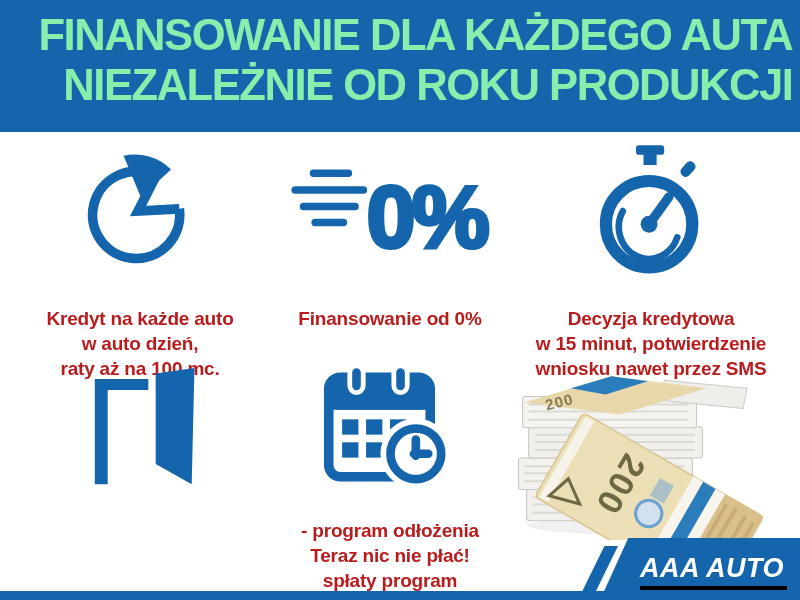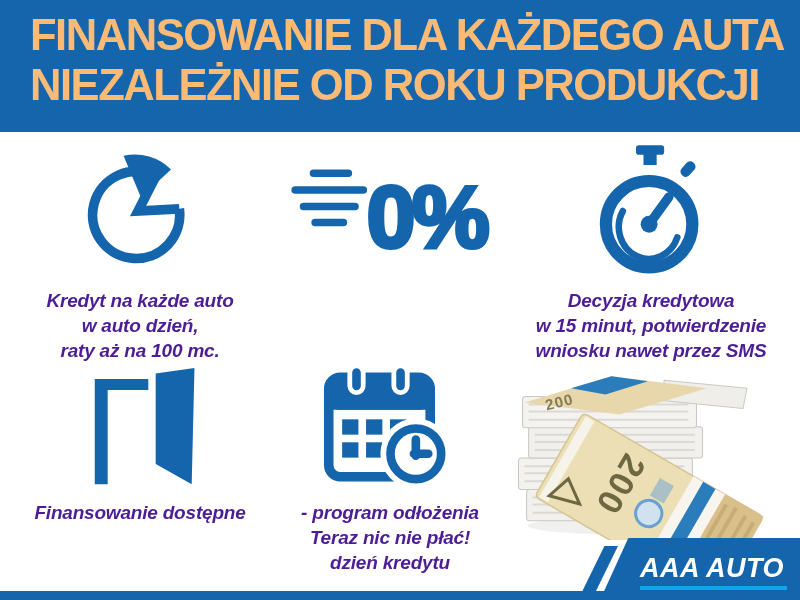--- a/index.html
+++ b/index.html
@@ -4,63 +4,63 @@
 <style>
   html,body{margin:0;padding:0;}
   body{
     width:800px;height:600px;position:relative;overflow:hidden;
     background:#ffffff;
     font-family:"Liberation Sans", sans-serif;
   }
   
   .header{
     position:absolute;left:0;top:0;width:800px;height:132px;
-    background:#1565ad;color:#fdba74;
-    padding:10px 16px 0 30px;box-sizing:border-box;
+    background:#1565ad;color:#86efac;
+    padding:10px 0 0 30px;box-sizing:border-box;text-align:right;
   }
   .header .hline{
     display:block;white-space:nowrap;
     font-weight:bold;font-size:44px;line-height:50px;
     letter-spacing:-1.5px;
     transform:scaleX(0.99);transform-origin:left top;
   }
   
   .cell{position:absolute;text-align:center;}
   .c1{left:18px;top:138px;width:244px;}
   .c2{left:268px;top:138px;width:244px;}
   .c3{left:518px;top:138px;width:266px;}
   .c4{left:18px;top:356px;width:244px;}
   .c5{left:268px;top:356px;width:244px;}
   .iconwrap{height:148px;display:flex;align-items:center;justify-content:center;}
   .row2 .iconwrap{height:142px;}
   .caption{
-    margin-top:2px;
+    margin-top:20px;
     font-size:19px;line-height:25px;font-weight:bold;
-    color:#4c1d95;letter-spacing:-0.2px;font-style:italic;
+    color:#b91c1c;letter-spacing:-0.2px;
   }
   .caption span{display:block;}
   
   .money{position:absolute;left:512px;top:360px;width:282px;height:180px;}
   
   .bottom-strip{position:absolute;left:0;top:591px;width:800px;height:9px;background:#1565ad;}
   .brand-stripe{
     position:absolute;left:578px;top:546px;width:40px;height:54px;
     background:#1565ad;
     clip-path:polygon(66% 0,100% 0,34% 100%,0 100%);
   }
   .brand-banner{
     position:absolute;left:598px;top:538px;width:202px;height:62px;
     background:#1565ad;
     clip-path:polygon(15% 0,100% 0,100% 100%,1% 100%);
   }
   .brand-logo{
     display:inline-block;margin:15px 0 0 42px;
     color:#fff;font-weight:bold;font-style:italic;
     font-size:27px;letter-spacing:0.5px;
-    border-bottom:4px solid #0ea5e9;padding:0 3px 2px 0;
+    border-bottom:4px solid #000000;padding:0 3px 2px 0;
   }
   svg{display:block;}
 </style>
 </head>
 <body>
 
 <div class="header">
   <span class="hline">FINANSOWANIE DLA KAŻDEGO AUTA</span>
   <span class="hline">NIEZALEŻNIE OD ROKU PRODUKCJI</span>
 </div>
@@ -81,20 +81,21 @@
 </div>
 
 <div class="cell c2 row1">
   <div class="iconwrap">
     <svg width="200" height="104" viewBox="0 0 240 125">
       <path d="M28,16 H70 M6,36 H88 M16,56 H78 M30,75 H64" stroke="#1565ad" stroke-width="9" stroke-linecap="round"></path>
       <text x="92" y="104" font-size="105" font-weight="bold" letter-spacing="-4" fill="#1565ad" stroke="#1565ad" stroke-width="5">0%</text>
     </svg>
   </div>
   <div class="caption">
+    <span>Finansowanie od 0%</span>
   </div>
 </div>
 
 <div class="cell c3 row1">
   <div class="iconwrap">
     <svg width="124" height="134" viewBox="0 0 132 142">
       <rect x="50" y="0" width="30" height="10" rx="3" fill="#1565ad"></rect>
       <rect x="58" y="8" width="14" height="13" fill="#1565ad"></rect>
       <rect x="100" y="16" width="11" height="18" rx="5" fill="#1565ad" transform="rotate(42 105 25)"></rect>
       <circle cx="64" cy="84" r="46" fill="none" stroke="#1565ad" stroke-width="13"></circle>
@@ -111,21 +112,20 @@
 </div>
 
 <div class="cell c4 row2">
   <div class="iconwrap">
     <svg width="120" height="120" viewBox="0 0 130 128">
       <path d="M16,12 H74 V24 H30 V126 H16 Z" fill="#1565ad"></path>
       <polygon points="82,6 124,0 121,126 82,104" fill="#1565ad"></polygon>
     </svg>
   </div>
   <div class="caption">
-    <span>Finansowanie dostępne</span>
   </div>
 </div>
 
 <div class="cell c5 row2">
   <div class="iconwrap">
     <svg width="134" height="128" viewBox="0 0 140 132">
       <rect x="6" y="14" width="106" height="104" rx="12" fill="none" stroke="#1565ad" stroke-width="10"></rect>
       <rect x="6" y="14" width="106" height="34" rx="12" fill="#1565ad"></rect>
       <rect x="6" y="34" width="106" height="14" fill="#1565ad"></rect>
       <rect x="28" y="2" width="14" height="28" rx="7" fill="#1565ad" stroke="#ffffff" stroke-width="5"></rect>
@@ -136,21 +136,21 @@
       <rect x="20" y="82" width="17" height="16" fill="#1565ad"></rect>
       <rect x="45" y="82" width="17" height="16" fill="#1565ad"></rect>
       <circle cx="97" cy="94" r="34" fill="#1565ad" stroke="#ffffff" stroke-width="6"></circle>
       <circle cx="97" cy="94" r="22" fill="#ffffff"></circle>
       <path d="M97,96 V79 M95,94 H110" stroke="#1565ad" stroke-width="9" stroke-linecap="round"></path>
     </svg>
   </div>
   <div class="caption">
     <span>- program odłożenia</span>
     <span>Teraz nic nie płać!</span>
-    <span>dzień kredytu</span>
+    <span>spłaty program</span>
   </div>
 </div>
 
 <div class="money">
   <svg width="282" height="180" viewBox="0 0 278 178">
     <ellipse cx="125" cy="164" rx="110" ry="9" fill="#000000" opacity="0.06"></ellipse>
 
     <g>
       <g>
         <rect x="14" y="128" width="172" height="31" rx="3" fill="#f1f0ed" stroke="#c9c7c1" stroke-width="1"></rect>

